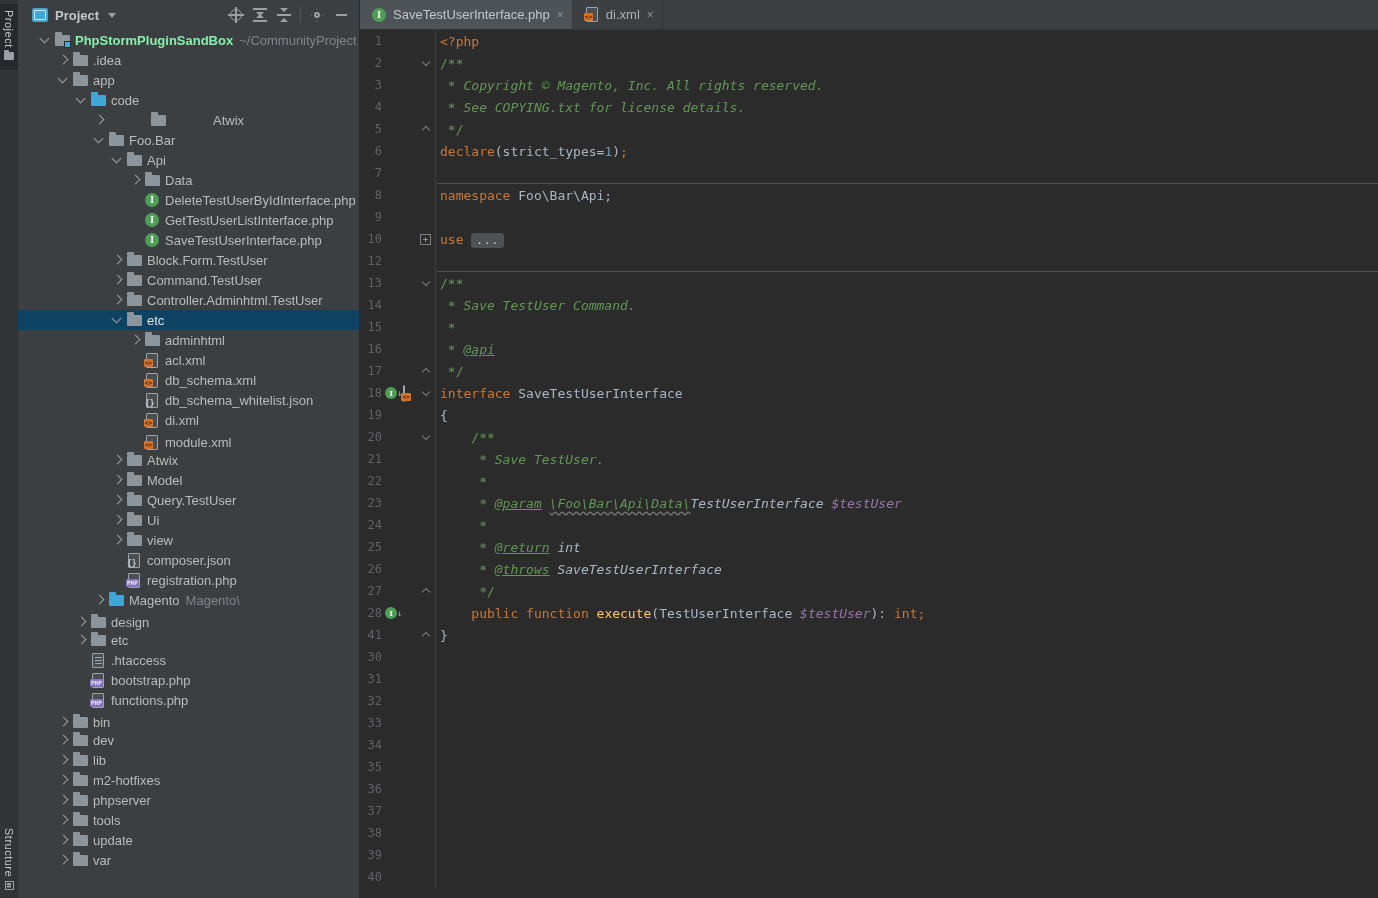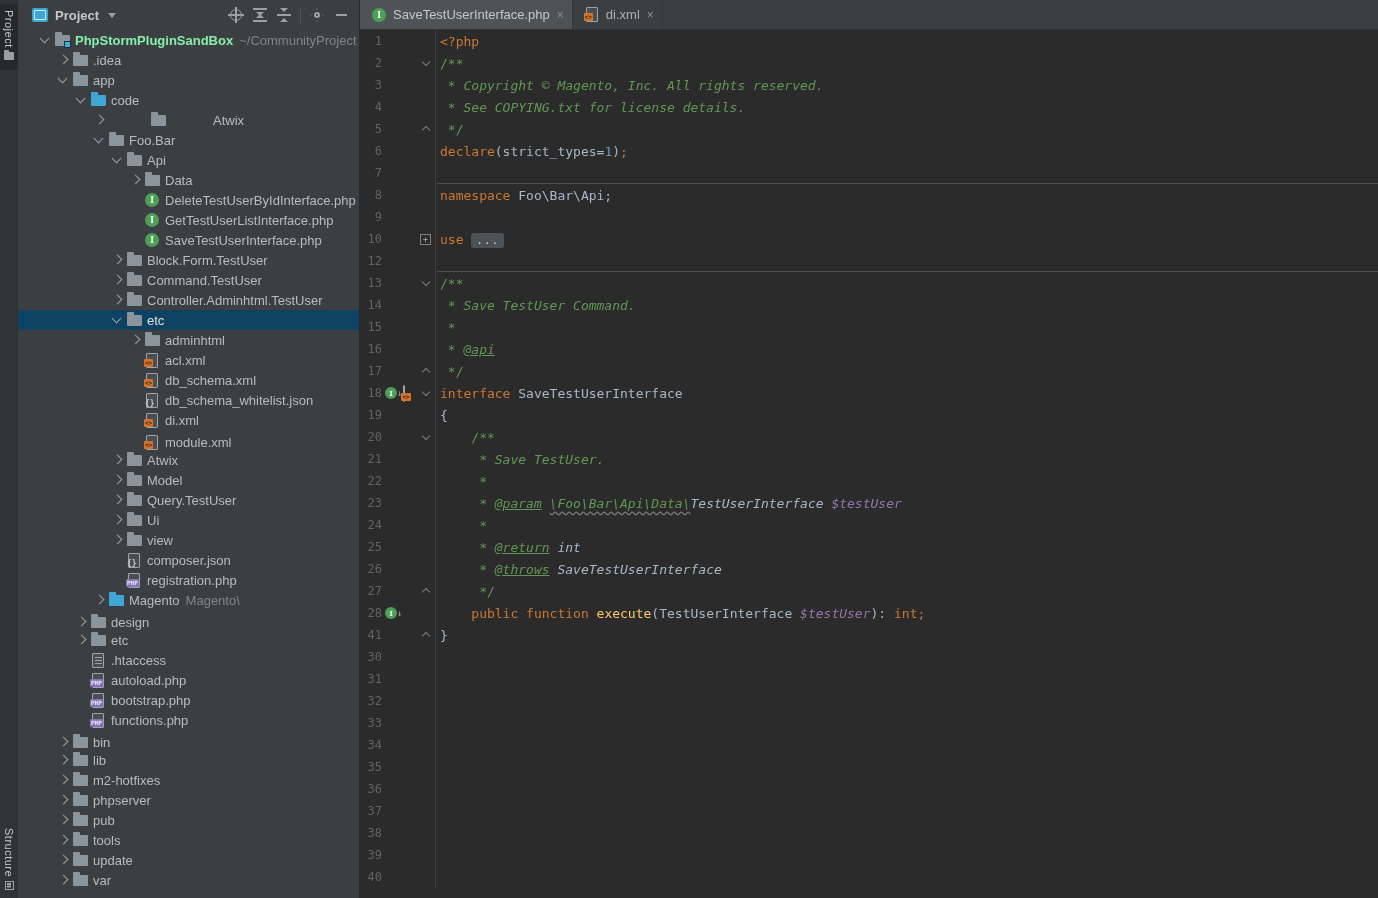--- a/index.html
+++ b/index.html
@@ -403,74 +403,65 @@
           </span>
           <span class="tlabel">.htaccess</span>
         </div>
         <div class="trow" style="padding-left: 55px;">
           <span class="chev"></span>
           <span class="tico ">
             <span class="page">
               <span class="badge php">PHP</span>
             </span>
           </span>
-          <span class="tlabel">autoload.php</span>
+          <span class="tlabel">bootstrap.php</span>
         </div>
         <div class="trow" style="padding-left: 55px;">
           <span class="chev"></span>
           <span class="tico ">
             <span class="page">
               <span class="badge php">PHP</span>
             </span>
           </span>
-          <span class="tlabel">bootstrap.php</span>
-        </div>
-        <div class="trow" style="padding-left: 55px;">
-          <span class="chev"></span>
-          <span class="tico ">
-            <span class="page">
-              <span class="badge php">PHP</span>
-            </span>
-          </span>
           <span class="tlabel">functions.php</span>
         </div>
         <div class="trow" style="padding-left: 37px; align-items: flex-end;">
           <span class="chev closed"></span>
           <span class="tico">
             <span class="fold-shape"></span>
           </span>
           <span class="tlabel">bin</span>
         </div>
         <div class="trow" style="padding-left: 37px;">
           <span class="chev closed"></span>
           <span class="tico">
             <span class="fold-shape"></span>
           </span>
+          <span class="tlabel">dev</span>
+        </div>
+        <div class="trow" style="padding-left: 37px;">
+          <span class="chev closed"></span>
+          <span class="tico">
+            <span class="fold-shape"></span>
+          </span>
           <span class="tlabel">lib</span>
         </div>
         <div class="trow" style="padding-left: 37px;">
           <span class="chev closed"></span>
           <span class="tico">
             <span class="fold-shape"></span>
           </span>
           <span class="tlabel">m2-hotfixes</span>
         </div>
         <div class="trow" style="padding-left: 37px;">
           <span class="chev closed"></span>
           <span class="tico">
             <span class="fold-shape"></span>
           </span>
           <span class="tlabel">phpserver</span>
-        </div>
-        <div class="trow" style="padding-left: 37px;">
-          <span class="chev closed"></span>
-          <span class="tico">
-            <span class="fold-shape"></span>
-          </span>
-          <span class="tlabel">pub</span>
         </div>
         <div class="trow" style="padding-left: 37px;">
           <span class="chev closed"></span>
           <span class="tico">
             <span class="fold-shape"></span>
           </span>
           <span class="tlabel">tools</span>
         </div>
         <div class="trow" style="padding-left: 37px;">
           <span class="chev closed"></span>

